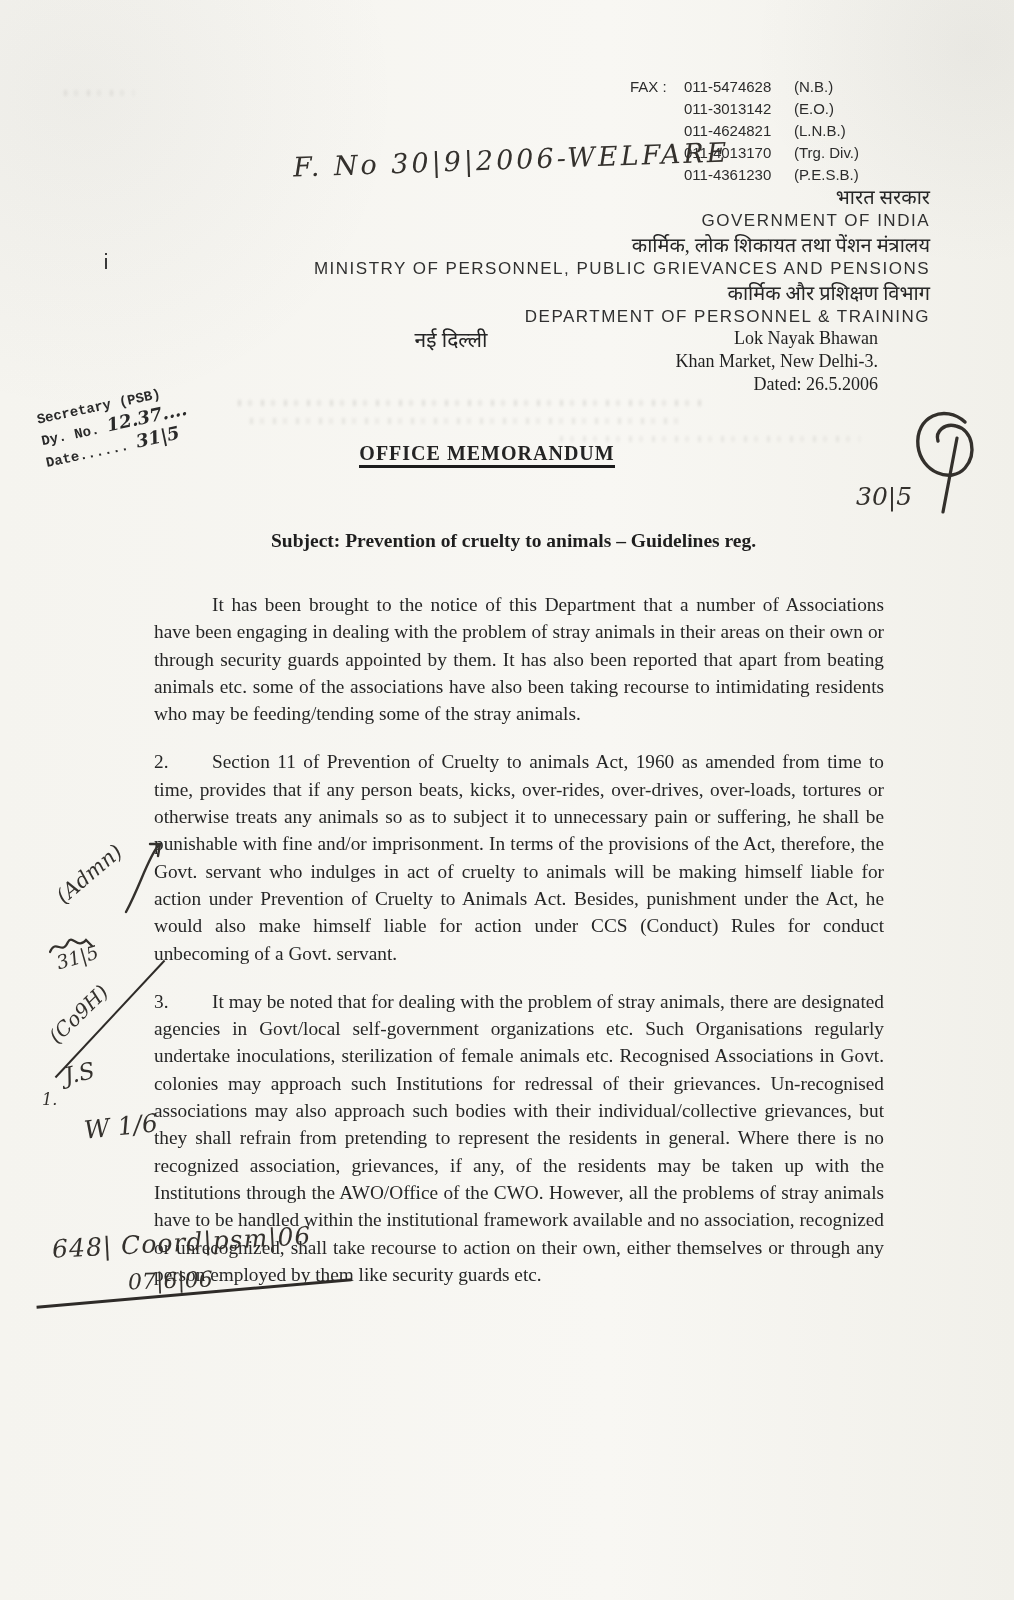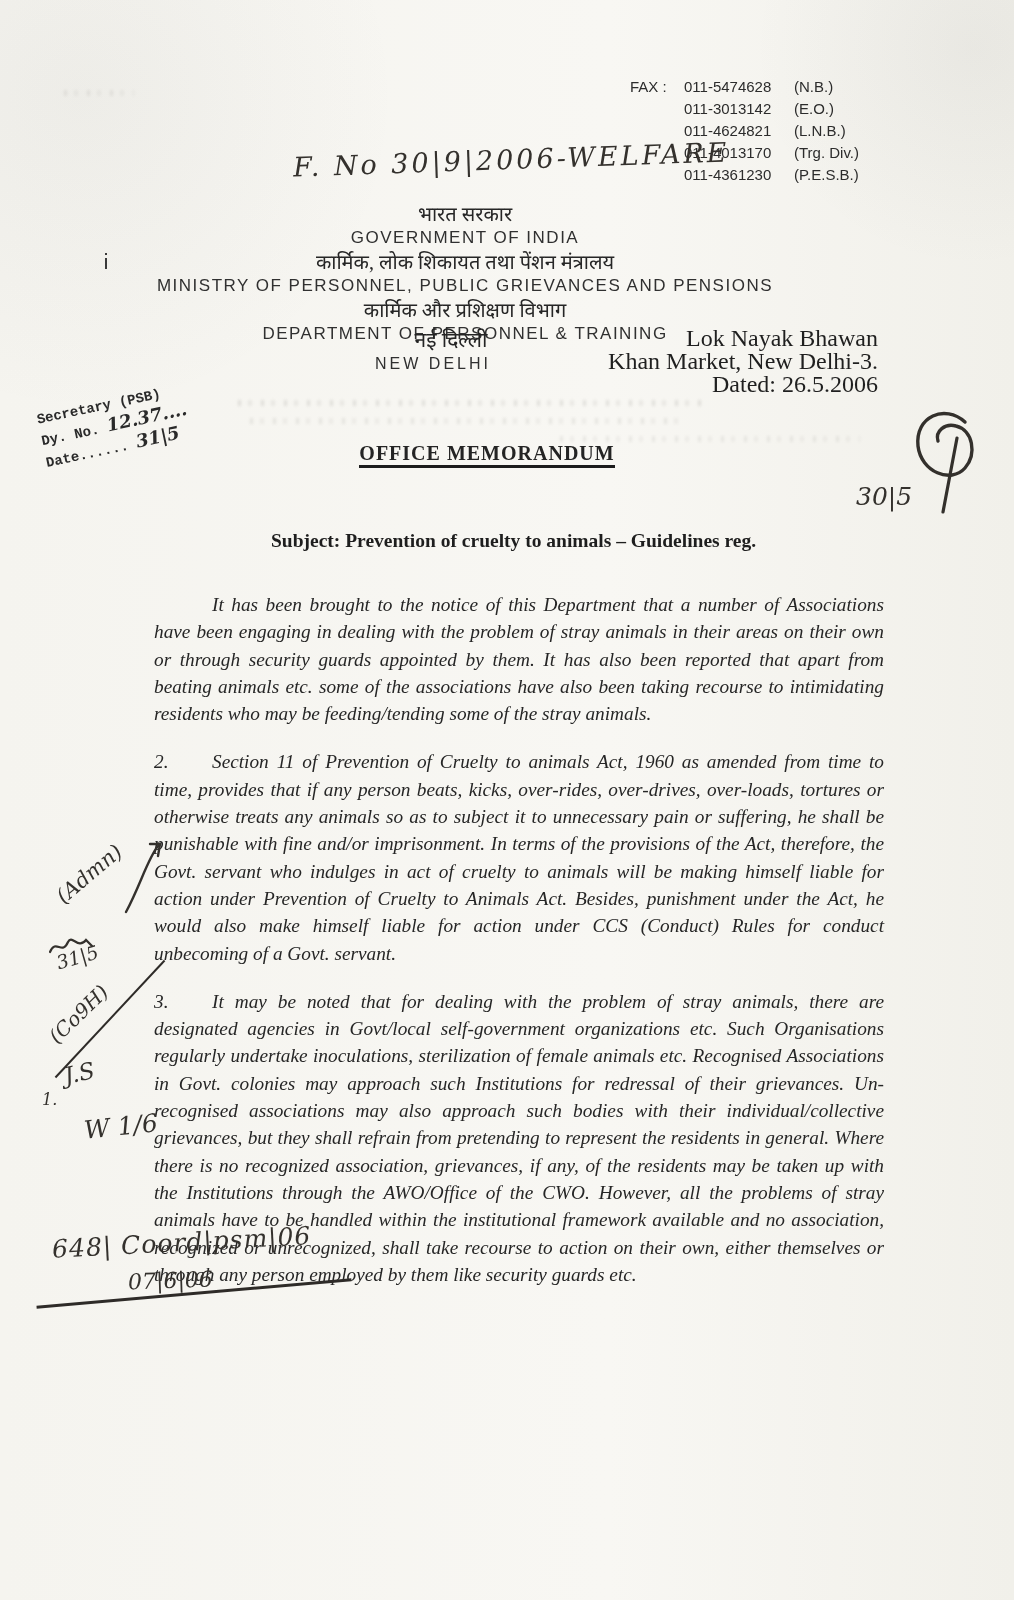--- a/index.html
+++ b/index.html
@@ -29,34 +29,34 @@
     font-family:"DejaVu Serif", serif;
     font-style:italic; color:#34312d; white-space:nowrap;
   }
 
   .file-no {
     position:absolute; left:293px; top:144px;
     font-size:27px; letter-spacing:3px; transform:rotate(-2deg);
   }
 
   
-  .letterhead { position:absolute; left:0; top:202px; width:930px; text-align:center; }
+  .letterhead { position:absolute; left:0; top:185px; width:930px; text-align:right; }
   .lh-en {
     font-family:"Liberation Sans", sans-serif;
     font-size:17px; letter-spacing:1.5px; color:#303030; line-height:24px;
   }
   .lh-hi { font-size:20px; color:#262626; line-height:24px; }
 
   .city-block { position:absolute; left:0; top:329px; width:866px; text-align:center; }
   .city-hi { font-size:21px; line-height:23px;padding-left:36px; }
   .city-en { font-family:"Liberation Sans", sans-serif; font-size:16px; letter-spacing:3px; line-height:23px; color:#303030; }
 
   .address {
     position:absolute; right:136px; top:327px;
-    text-align:right; font-size:24px; line-height:23px; color:#1f1f1f;
+    text-align:right; font-size:18px; line-height:23px; color:#1f1f1f;
   }
 
   
   .stamp {
     position:absolute; left:40px; top:394px;
     transform:rotate(-12deg);
     font-family:"Liberation Mono", monospace; font-weight:bold;
     font-size:14px; line-height:20px; color:#2a2a2a; white-space:nowrap;
   }
   .stamp .big { font-size:18px; font-family:"DejaVu Serif", serif; font-style:italic; }
@@ -80,21 +80,21 @@
     font-size:20px; font-weight:bold; letter-spacing:1px;
     border-bottom:3px solid #1c1c1c; padding-bottom:1px;
   }
   .subject { position:absolute; left:271px; top:530px; font-size:19.5px; font-weight:bold; color:#1e1e1e; }
 
   
   .bodytext {
     position:absolute; left:154px; top:591px; width:730px;
     font-size:19.3px; line-height:27.3px; text-align:justify; color:#262626;
   }
-  .para { margin:0 0 21px 0;font-style:italic; }
+  .para { margin:0 0 21px 0; }
   .para.first { text-indent:58px; }
   .pnum { display:inline-block; width:58px; }
 
   
   .annot { position:absolute; }
   .m-admn { left:50px; top:862px; font-size:21px; transform:rotate(-40deg); }
   .m-31   { left:56px; top:946px; font-size:19px; transform:rotate(-16deg); }
   .m-cogh { left:42px; top:1002px; font-size:20px; transform:rotate(-44deg); }
   .m-slash {
     position:absolute; left:30px; top:1018px; width:160px;
@@ -161,21 +161,20 @@
     <div class="lh-hi">भारत सरकार</div>
     <div class="lh-en">GOVERNMENT OF INDIA</div>
     <div class="lh-hi">कार्मिक, लोक शिकायत तथा पेंशन मंत्रालय</div>
     <div class="lh-en">MINISTRY OF PERSONNEL, PUBLIC GRIEVANCES AND PENSIONS</div>
     <div class="lh-hi">कार्मिक और प्रशिक्षण विभाग</div>
     <div class="lh-en">DEPARTMENT OF PERSONNEL &amp; TRAINING</div>
   </div>
 
   <div class="city-block">
     <div class="city-hi">नई दिल्ली</div>
-    <div class="city-en">NEW DELHI</div>
   </div>
 
   <div class="address">
     <div>Lok Nayak Bhawan</div>
     <div>Khan Market, New Delhi-3.</div>
     <div>Dated: 26.5.2006</div>
   </div>
 
   <div class="stamp">
     <div>Secretary (PSB)</div>

